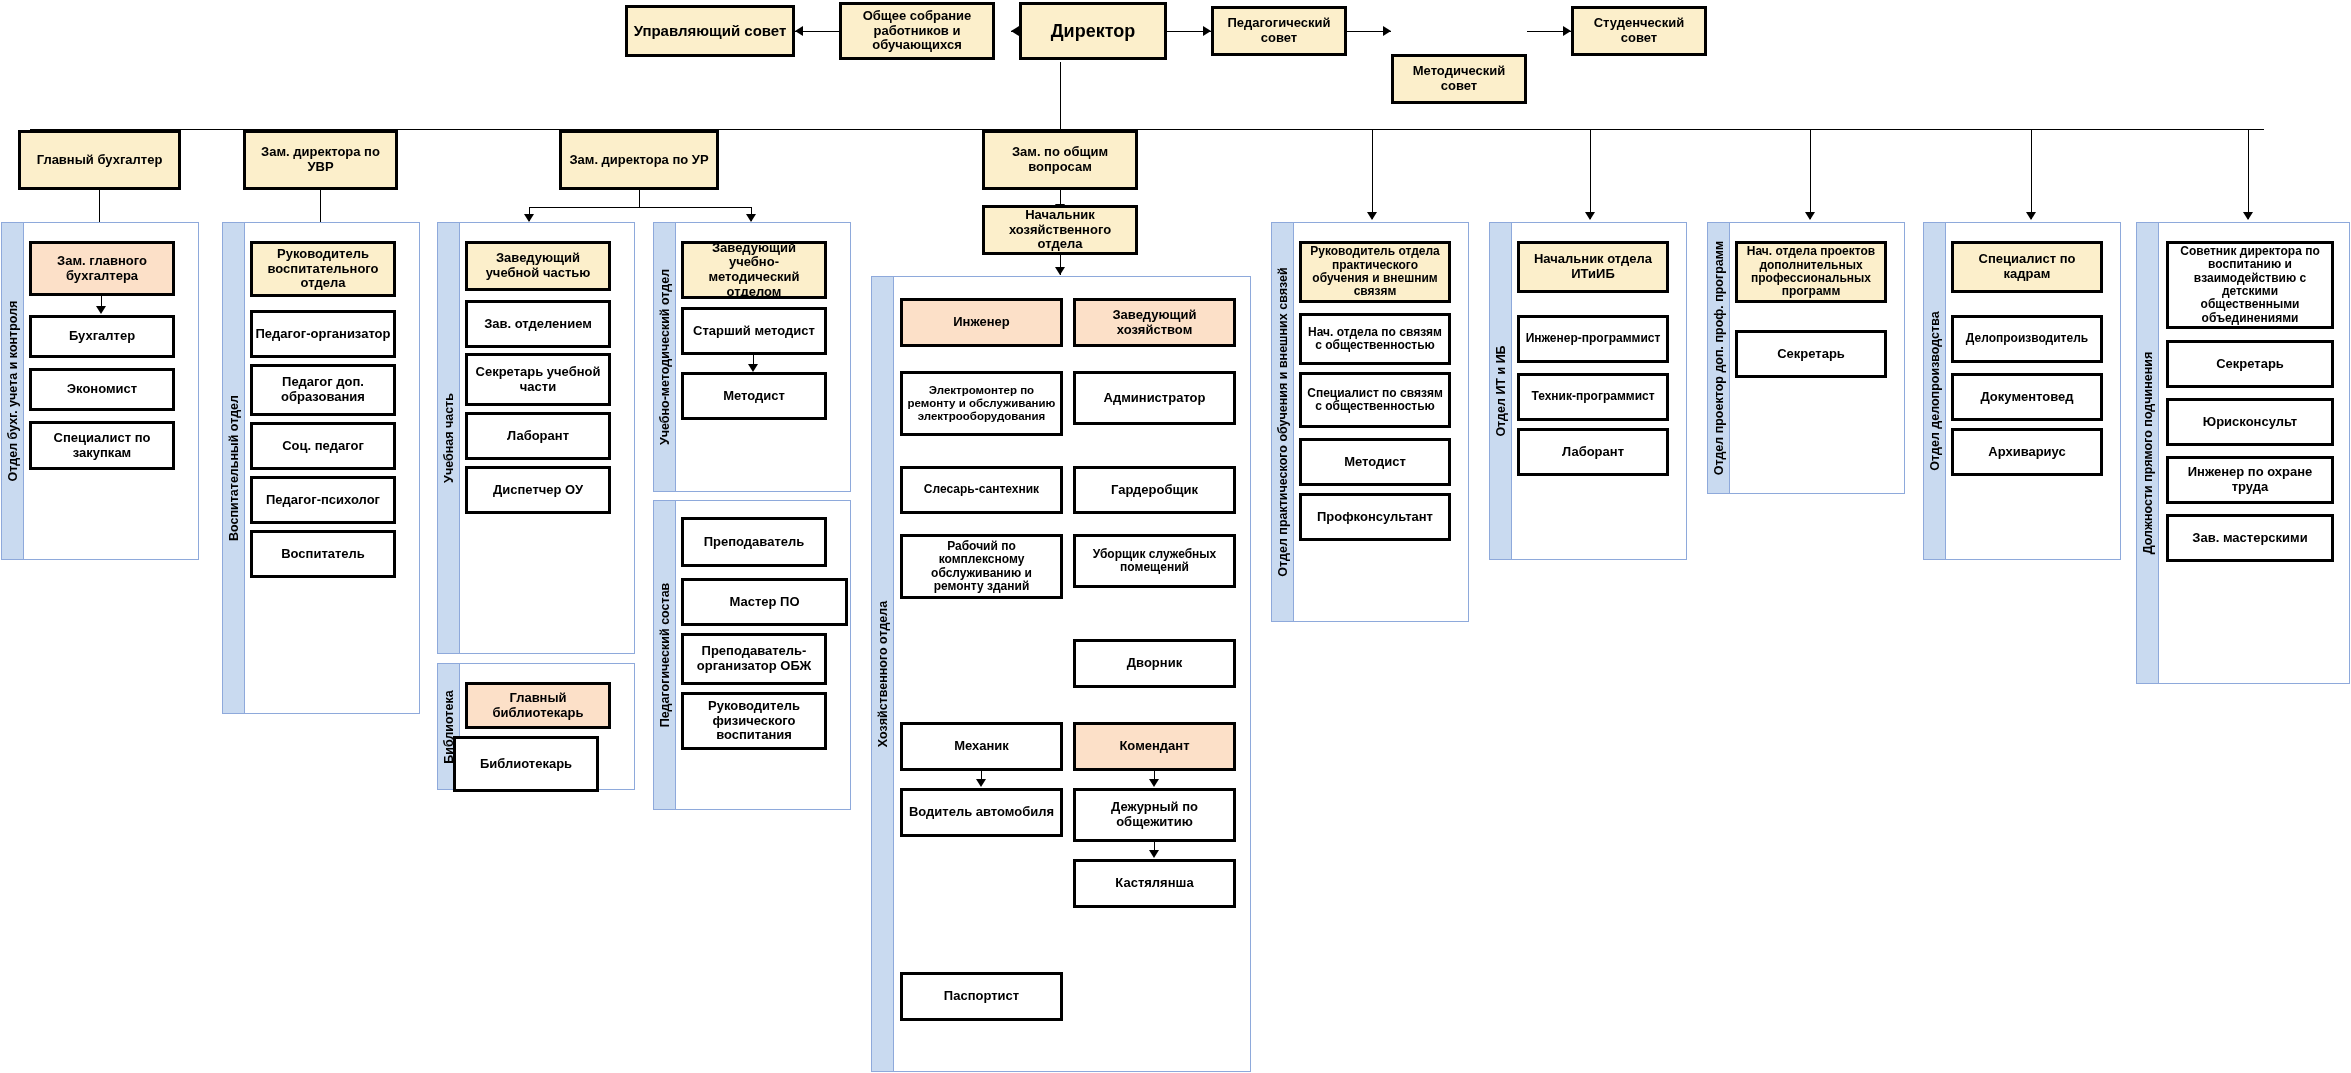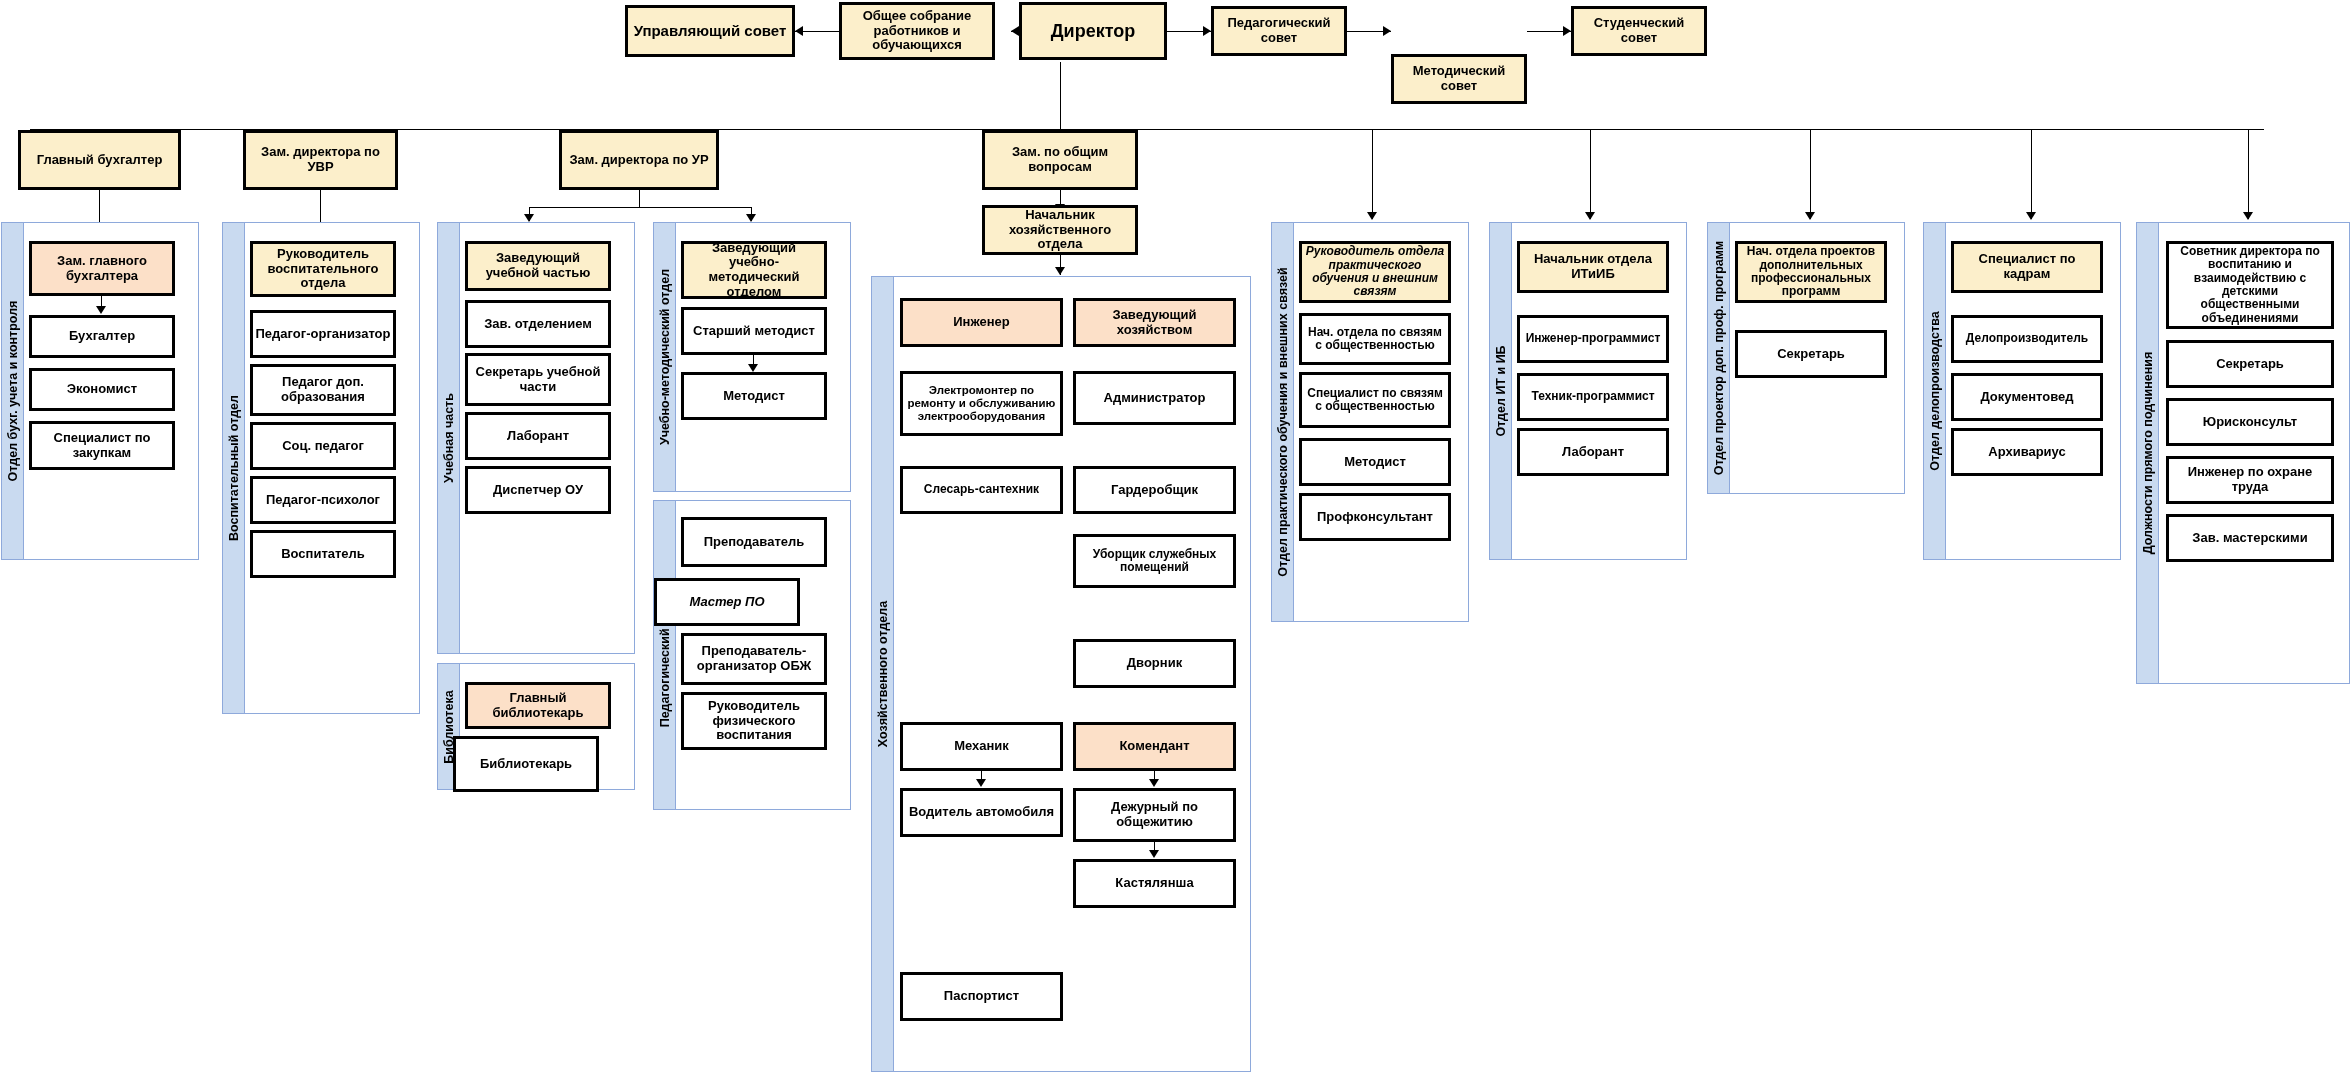--- a/index.html
+++ b/index.html
@@ -284,21 +284,21 @@
   </div>
 
   <div class="group" style="left:653px;top:500px;width:198px;height:310px;">
     <div class="group-band">
       <span>Педагогический состав</span>
     </div>
   </div>
   <div class="node plain f13" style="left:681px;top:517px;width:146px;height:50px;">
     <span>Преподаватель</span>
   </div>
-  <div class="node plain f13" style="left:654px;top:578px;width:146px;height:48px;font-style:italic;">
+  <div class="node plain f13" style="left:681px;top:578px;width:167px;height:48px;">
     <span>Мастер ПО</span>
   </div>
   <div class="node plain f13" style="left:681px;top:633px;width:146px;height:52px;">
     <span>Преподаватель-организатор ОБЖ</span>
   </div>
   <div class="node plain f13" style="left:681px;top:692px;width:146px;height:58px;">
     <span>Руководитель физического воспитания</span>
   </div>
 
   <div class="group" style="left:871px;top:276px;width:380px;height:796px;">
@@ -308,20 +308,23 @@
   </div>
 
   <div class="node peach f13" style="left:900px;top:298px;width:163px;height:49px;">
     <span>Инженер</span>
   </div>
   <div class="node plain f11" style="left:900px;top:371px;width:163px;height:65px;">
     <span>Электромонтер по ремонту и обслуживанию электрооборудования</span>
   </div>
   <div class="node plain f12" style="left:900px;top:466px;width:163px;height:48px;">
     <span>Слесарь-сантехник</span>
+  </div>
+  <div class="node plain f12" style="left:900px;top:534px;width:163px;height:65px;">
+    <span>Рабочий по комплексному обслуживанию и ремонту зданий</span>
   </div>
   <div class="node plain f13" style="left:900px;top:722px;width:163px;height:49px;">
     <span>Механик</span>
   </div>
   <div class="vline" style="left:981px;top:771px;height:12px;"></div>
   <div class="arrow-d" style="left:976px;top:779px;"></div>
   <div class="node plain f13" style="left:900px;top:788px;width:163px;height:49px;">
     <span>Водитель автомобиля</span>
   </div>
   <div class="node plain f13" style="left:900px;top:972px;width:163px;height:49px;">
@@ -355,21 +358,21 @@
   <div class="arrow-d" style="left:1149px;top:850px;"></div>
   <div class="node plain f13" style="left:1073px;top:859px;width:163px;height:49px;">
     <span>Кастялянша</span>
   </div>
 
   <div class="group" style="left:1271px;top:222px;width:198px;height:400px;">
     <div class="group-band">
       <span>Отдел практического обучения и внешних связей</span>
     </div>
   </div>
-  <div class="node cream f12" style="left:1299px;top:241px;width:152px;height:62px;font-style:italic;">
+  <div class="node cream f12" style="left:1299px;top:241px;width:152px;height:62px;">
     <span>Руководитель отдела практического обучения и внешним связям</span>
   </div>
   <div class="node plain f12" style="left:1299px;top:313px;width:152px;height:52px;">
     <span>Нач. отдела по связям с общественностью</span>
   </div>
   <div class="node plain f12" style="left:1299px;top:372px;width:152px;height:56px;">
     <span>Специалист по связям с общественностью</span>
   </div>
   <div class="node plain f13" style="left:1299px;top:438px;width:152px;height:48px;">
     <span>Методист</span>

